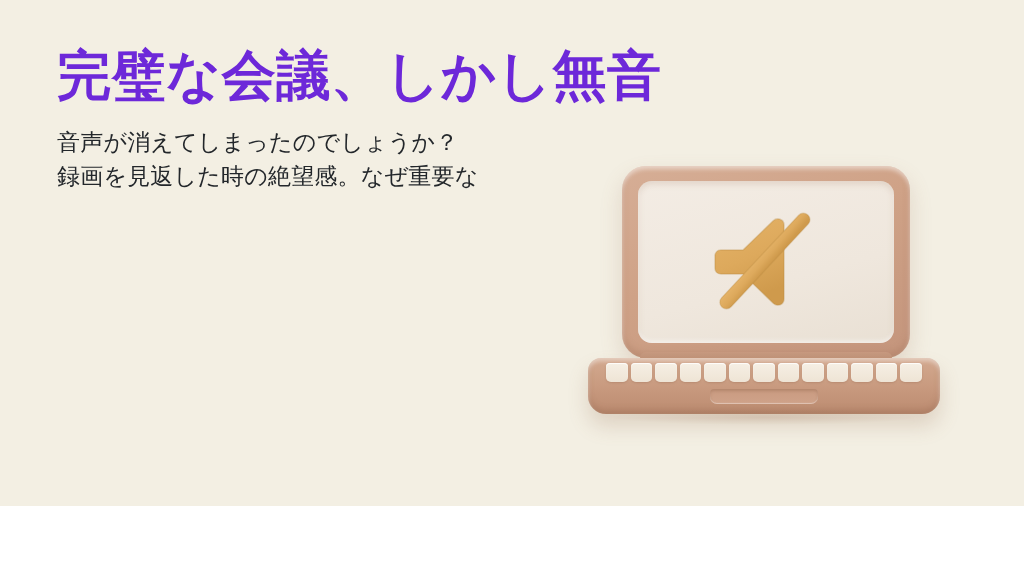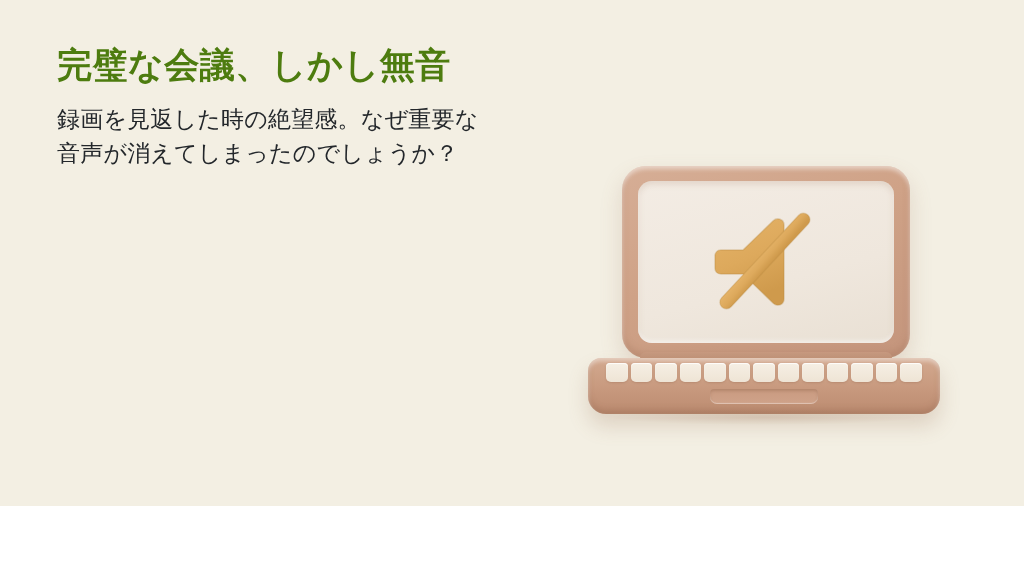--- a/index.html
+++ b/index.html
@@ -34,25 +34,25 @@
 
   
   .text-block {
     position: absolute;
     left: 57px;
     top: 44px;
     width: 540px;
   }
   .headline {
     margin: 0;
-    font-size: 35px;
+    font-size: 54px;
     line-height: 1.18;
     font-weight: 700;
     letter-spacing: 0.5px;
-    color: #4d7c0f;
+    color: #6d28d9;
     white-space: nowrap;
   }
   .subhead {
     margin: 0;
     padding-top: 17px;
     font-size: 23px;
     line-height: 1.48;
     font-weight: 400;
     letter-spacing: 0.2px;
     color: #23272b;
@@ -185,22 +185,22 @@
 </head>
 <body>
 
 <div id="slide">
 
   <div class="stage"></div>
 
   <div class="text-block">
     <h1 class="headline">完璧な会議、しかし無音</h1>
     <p class="subhead">
+      <span class="line">音声が消えてしまったのでしょうか？</span>
       <span class="line">録画を見返した時の絶望感。なぜ重要な</span>
-      <span class="line">音声が消えてしまったのでしょうか？</span>
     </p>
   </div>
 
   <div class="laptop">
 
     <div class="lid">
       <div class="screen">
 
         <div class="mute-icon">
           <svg viewBox="0 0 118 112" xmlns="http://www.w3.org/2000/svg">

